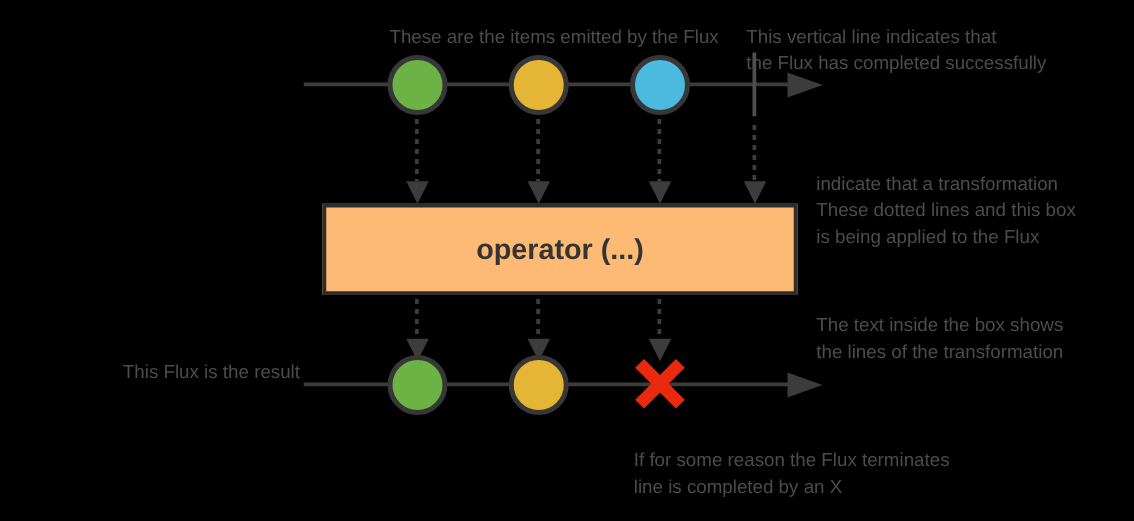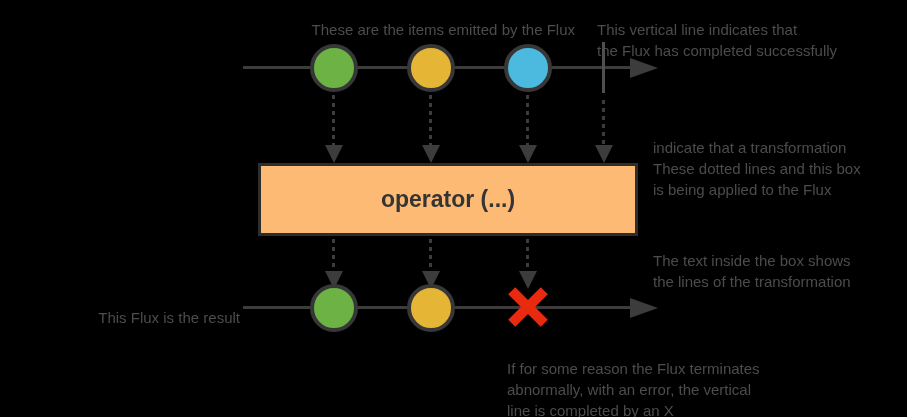--- a/index.html
+++ b/index.html
@@ -86,27 +86,26 @@
     <div>indicate that a transformation</div>
     <div>These dotted lines and this box</div>
     <div>is being applied to the Flux</div>
   </div>
 
   <div class="lbl" style="left:653px;top:218px;margin-top:32px;">
     <div>The text inside the box shows</div>
     <div>the lines of the transformation</div>
   </div>
 
-  <div class="lbl center" style="left:40px;top:308px;width:200px;line-height:20px;">
+  <div class="lbl center" style="left:40px;top:288px;width:200px;line-height:20px;">
     <div>This Flux is the result</div>
   </div>
 
   <div class="lbl" style="left:507px;top:358px;">
     <div>If for some reason the Flux terminates</div>
-    <div>abnormally, with an error, the vertical</div>
     <div>line is completed by an X</div>
   </div>
 
   <div class="hline" style="left:243px;top:66px;width:388px;"></div>
   <div class="arrowhead-right" style="left:630px;top:58px;"></div>
   <div class="vline-complete" style="left:602px;top:42px;height:51px;"></div>
 
   <div class="marble green" style="left:310px;top:44px;"></div>
   <div class="marble yellow" style="left:407px;top:44px;"></div>
   <div class="marble blue" style="left:504px;top:44px;"></div>

